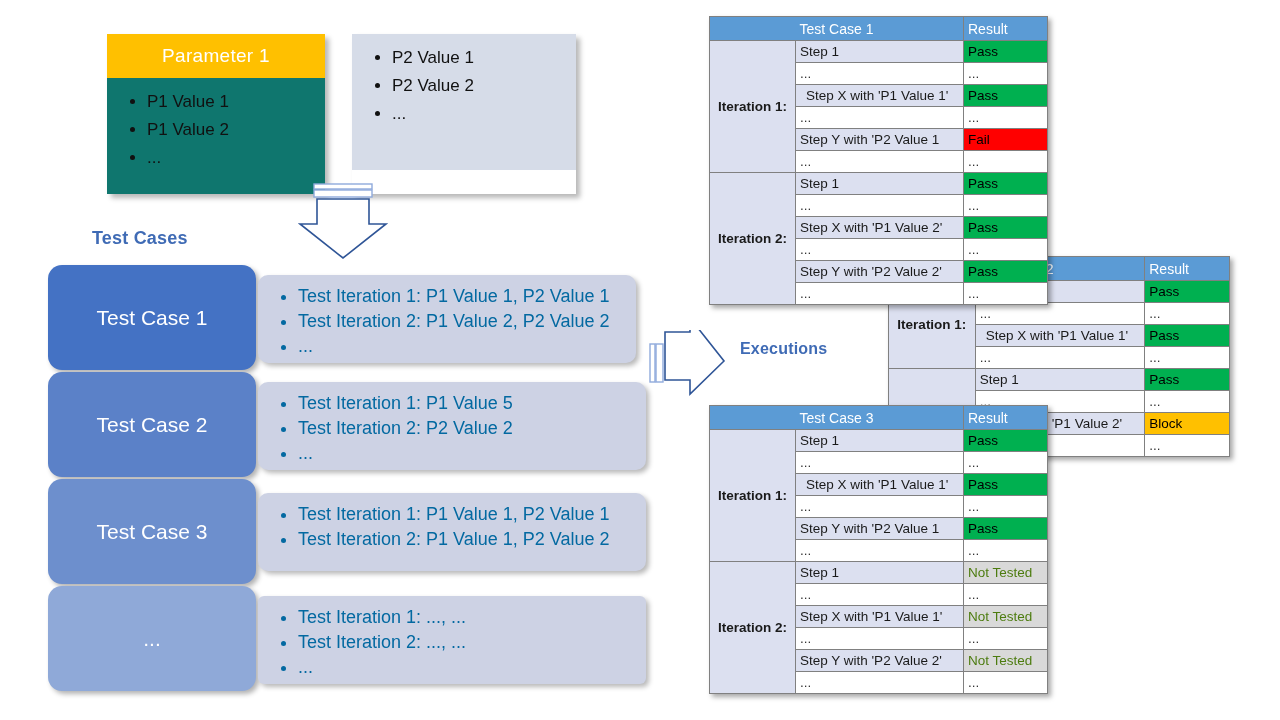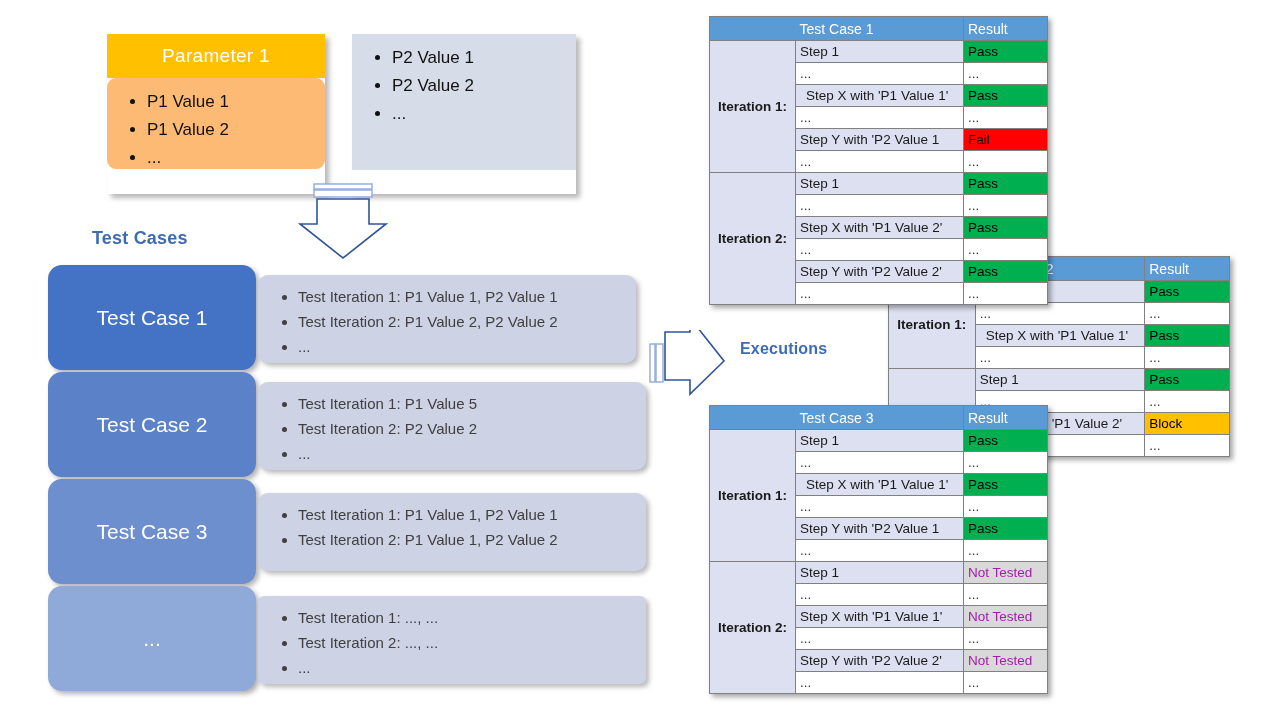--- a/index.html
+++ b/index.html
@@ -40,21 +40,21 @@
     list-style: disc;
   }
   .param-body li {
     font-size: 17px;
     line-height: 28px;
     color: #111111;
   }
 
   #param1 { left: 107px; top: 18px; width: 218px; height: 160px; }
   #param1 .param-header { background: #ffc000; }
-  #param1 .param-body   { background: #fdba74; height: 91px; border-radius: 9px; }
+  #param1 .param-body   { background: #0f766e; height: 116px; }
 
   #param2 { left: 352px; top: 18px; width: 224px; height: 160px; }
   #param2 .param-header { background: #5b9bd5; }
   #param2 .param-body   { background: #d6dce8; height: 136px; }
 
   
   .down-arrow { position: absolute; left: 296px; top: 182px; width: 94px; height: 80px; }
 
   
   .section-label {
@@ -89,21 +89,21 @@
     top: 10px;
     width: 388px;
     height: 88px;
     border-radius: 10px;
     background: #cdd2e4;
     box-shadow: 3px 3px 5px rgba(0,0,0,0.28);
     box-sizing: border-box;
     padding: 9px 0 0 26px;
   }
   .tc-detail ul { margin: 0; padding: 0 0 0 14px; list-style: disc; }
-  .tc-detail li { font-size: 15px; line-height: 25px; color: #404040; }
+  .tc-detail li { font-size: 18px; line-height: 25px; color: #0369a1; }
 
   #tc-row-1 { top: 265px; }
   #tc-row-2 { top: 372px; }
   #tc-row-3 { top: 479px; }
   #tc-row-4 { top: 586px; }
 
   #tc-row-1 .tc-chip { background: #4472c4; }
   #tc-row-2 .tc-chip { background: #5b81c8; }
   #tc-row-3 .tc-chip { background: #6d8fcd; }
   #tc-row-4 .tc-chip { background: #8fa9d8; }
@@ -155,21 +155,21 @@
     font-size: 13.5px;
     text-align: center;
     vertical-align: middle;
   }
   .exec-table .step-cell { background: #dce0f0; }
   .exec-table .step-indent { padding-left: 10px; }
   .exec-table .dots-cell { background: #ffffff; color: #333; }
   .res-pass  { background: #00b050 !important; color: #000; }
   .res-fail  { background: #ff0000 !important; color: #000; }
   .res-block { background: #ffc000 !important; color: #000; }
-  .res-nt    { background: #d9d9d9 !important; color: #a21caf; margin-top: 16px; }
+  .res-nt    { background: #d9d9d9 !important; color: #4d7c0f; margin-top: 16px; }
   .res-dots  { background: #ffffff !important; color: #333; }
 
   #table-tc1 { left: 709px; top: 16px; width: 338px; z-index: 30; }
   #table-tc2 { left: 888px; top: 256px; width: 342px; z-index: 10; }
   #table-tc3 { left: 709px; top: 405px; width: 338px; z-index: 20; }
 
   .col-iter   { width: 86px; }
   .col-step   { width: 168px; }
   .col-result { width: 84px; }
 </style>

